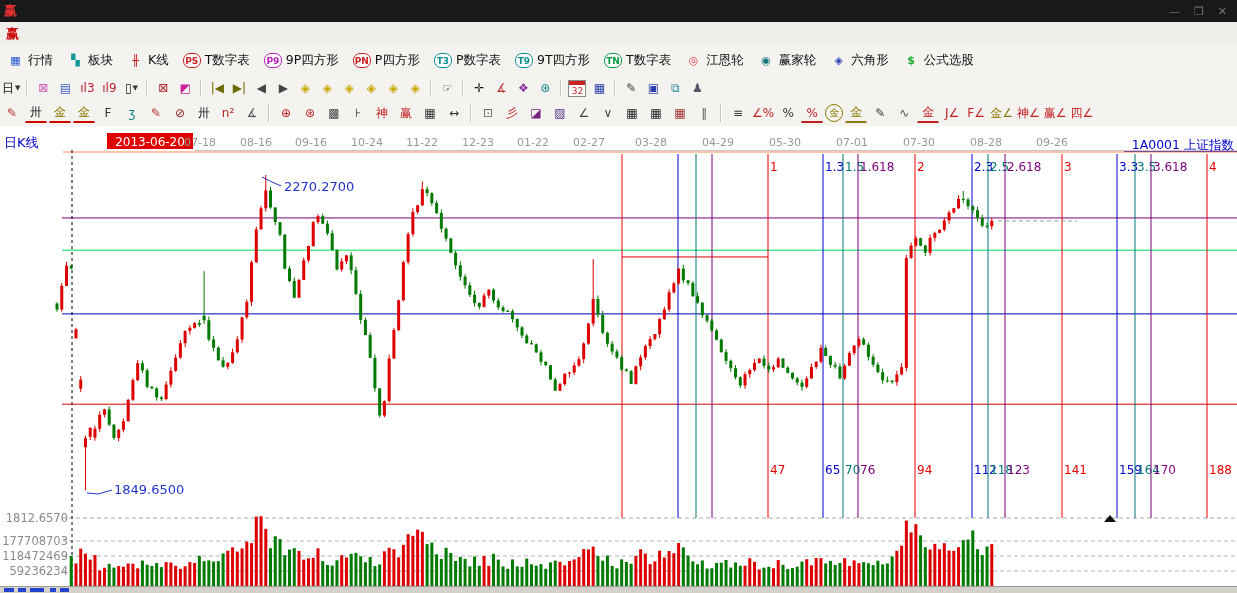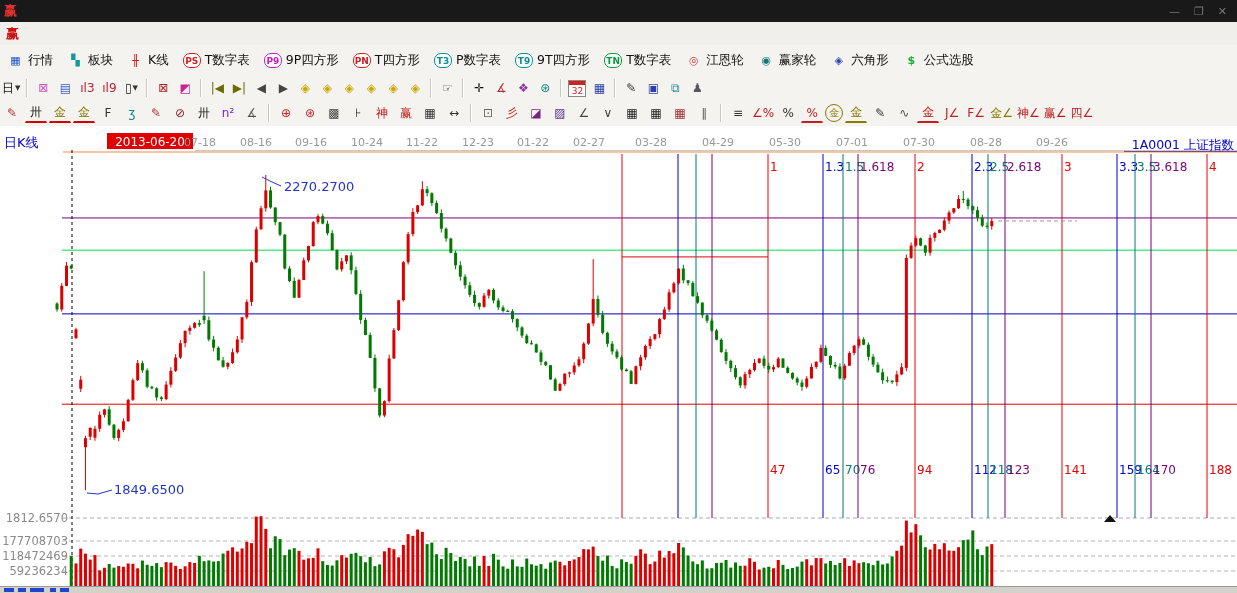--- a/index.html
+++ b/index.html
@@ -67,21 +67,21 @@
     <span class="feat">
       <span class="fico boxed" style="color: rgb(204, 34, 34); border-color: rgb(204, 34, 34);">PS</span>
       <span>T数字表</span>
     </span>
     <span class="feat">
       <span class="fico boxed" style="color: rgb(187, 34, 187); border-color: rgb(187, 34, 187);">P9</span>
       <span>9P四方形</span>
     </span>
     <span class="feat">
       <span class="fico boxed" style="color: rgb(204, 34, 34); border-color: rgb(204, 34, 34);">PN</span>
-      <span>T四方形</span>
+      <span>P四方形</span>
     </span>
     <span class="feat">
       <span class="fico boxed" style="color: rgb(10, 144, 144); border-color: rgb(10, 144, 144);">T3</span>
       <span>P数字表</span>
     </span>
     <span class="feat">
       <span class="fico boxed" style="color: rgb(10, 144, 144); border-color: rgb(10, 144, 144);">T9</span>
       <span>9T四方形</span>
     </span>
     <span class="feat">
@@ -148,21 +148,21 @@
 <div class="toolbar tb3" id="tb3">
     <span class="tbtn" style="color: rgb(176, 48, 48);">✎</span>
     <span class="tbtn active-tool" style="color: rgb(34, 34, 34);">卅</span>
     <span class="tbtn active-tool" style="color: rgb(138, 122, 0);">金</span>
     <span class="tbtn active-tool" style="color: rgb(138, 122, 0);">金</span>
     <span class="tbtn" style="color: rgb(51, 51, 51);">F</span>
     <span class="tbtn" style="color: rgb(10, 128, 128);">ʒ</span>
     <span class="tbtn" style="color: rgb(176, 48, 48);">✎</span>
     <span class="tbtn" style="color: rgb(138, 32, 32);">⊘</span>
     <span class="tbtn" style="color: rgb(34, 34, 34);">卅</span>
-    <span class="tbtn" style="color: #6d28d9;">n²</span>
+    <span class="tbtn" style="color: #b91c1c;">n²</span>
     <span class="tbtn" style="color: rgb(85, 85, 85);">∡</span>
     <span class="sep"></span>
     <span class="tbtn" style="color: rgb(192, 32, 32);">⊕</span>
     <span class="tbtn" style="color: rgb(192, 32, 32);">⊛</span>
     <span class="tbtn" style="color: rgb(68, 68, 68);">▩</span>
     <span class="tbtn" style="color: rgb(51, 51, 51);">⊦</span>
     <span class="tbtn" style="color: rgb(192, 32, 32);">神</span>
     <span class="tbtn" style="color: rgb(192, 32, 32);">赢</span>
     <span class="tbtn" style="color: rgb(51, 51, 51);">▦</span>
     <span class="tbtn" style="color: rgb(51, 51, 51);">↔</span>

